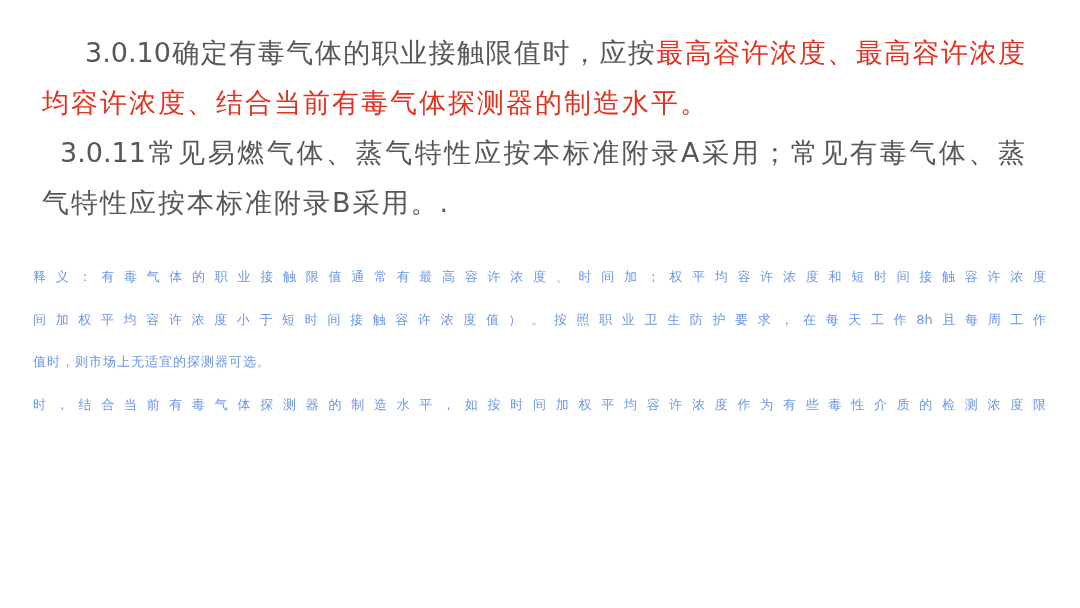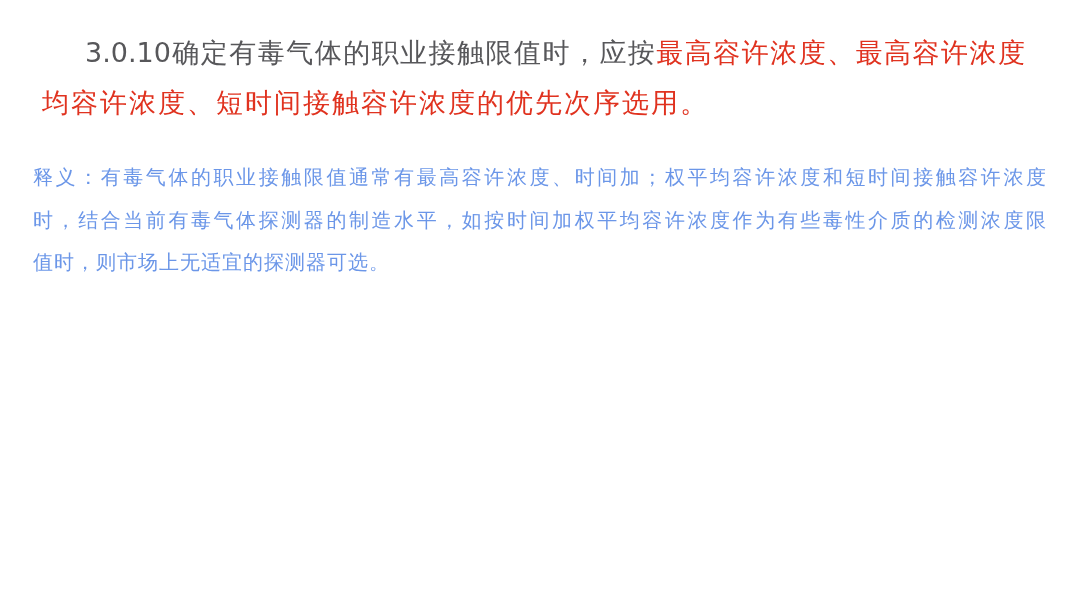--- a/index.html
+++ b/index.html
@@ -38,45 +38,54 @@
   }
   .indent-big{text-indent:43px;}
   .indent-small{text-indent:18px;}
   .red{color:var(--highlight);}
   .dark{color:var(--body-text);margin-top:24px;}
   
   .interpretation{
     margin-top:28px;
     margin-left:33px;
     margin-right:34px;
-    font-size:20px;
+    font-size:13px;
     color:var(--annotation);
   }
   .interp-line{
     line-height:42.5px;
     letter-spacing:1px;
   }
   .interp-line.justify-last{
     letter-spacing:0;
   }
 </style>
 </head>
 <body>
 
 <main class="slide">
 
   <section class="clause-block">
     <div class="clause-line justify-last indent-big">
       <span class="dark">3.0.10确定有毒气体的职业接触限值时，应按</span><span class="red">最高容许浓度、最高容许浓度</span>
     </div>
     <div class="clause-line">
-      <span class="red">均容许浓度、短时间接触容许浓度的优先次序选用。</span>
+      <span class="red">均容许浓度、结合当前有毒气体探测器的制造水平。</span>
     </div>
   </section>
 
+  <section class="clause-block">
+    <div class="clause-line justify-last indent-small">
+      <span class="dark">3.0.11常见易燃气体、蒸气特性应按本标准附录A采用；常见有毒气体、蒸</span>
+    </div>
+    <div class="clause-line">
+      <span class="dark">气特性应按本标准附录B采用。.</span>
+    </div>
+  </section>
 
   <section class="interpretation">
     <div class="interp-line justify-last">释义：有毒气体的职业接触限值通常有最高容许浓度、时间加；权平均容许浓度和短时间接触容许浓度</div>
+    <div class="interp-line justify-last">间加权平均容许浓度小于短时间接触容许浓度值）。按照职业卫生防护要求，在每天工作8h且每周工作</div>
+    <div class="interp-line">值时，则市场上无适宜的探测器可选。</div>
     <div class="interp-line justify-last">时，结合当前有毒气体探测器的制造水平，如按时间加权平均容许浓度作为有些毒性介质的检测浓度限</div>
-    <div class="interp-line">值时，则市场上无适宜的探测器可选。</div>
   </section>
 
 </main>
 
 </body></html>

